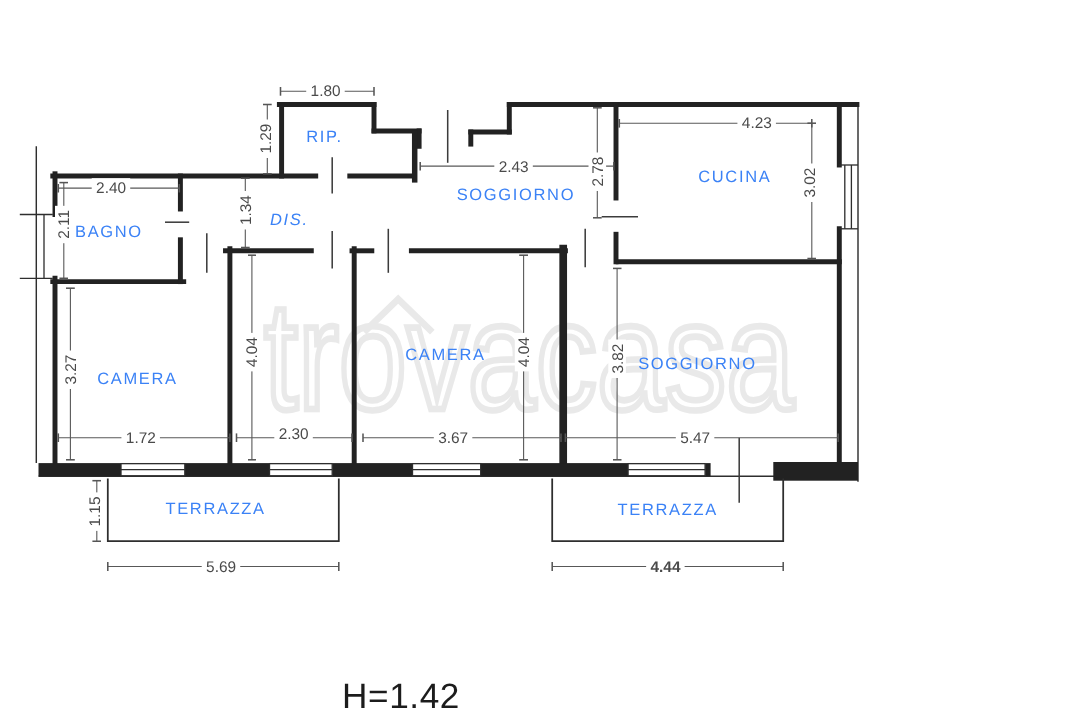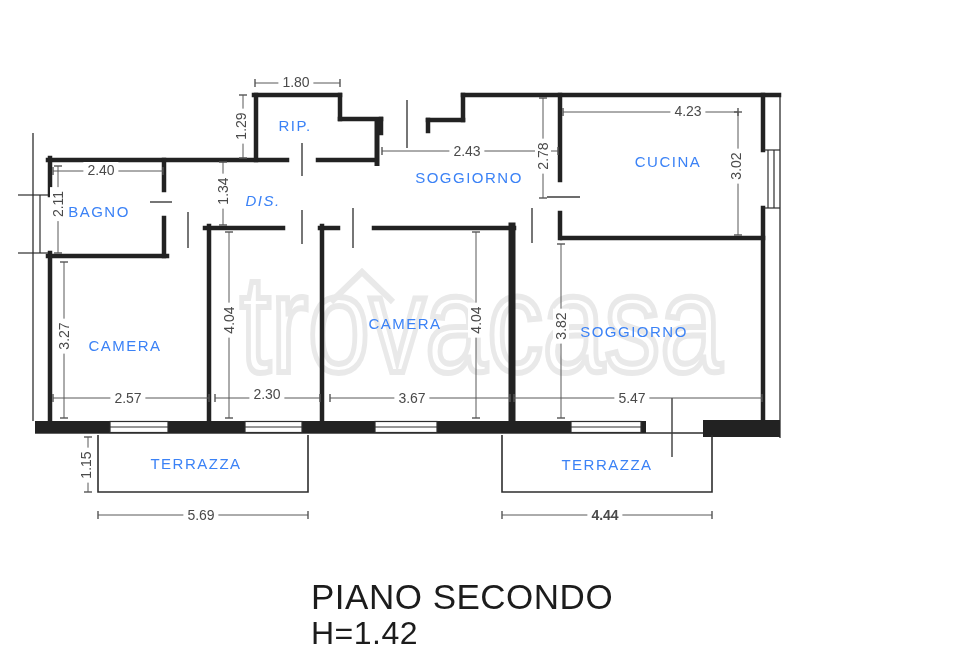--- a/index.html
+++ b/index.html
@@ -167,27 +167,26 @@
   <span class="lbl dim" style="left:296px;top:82px;">1.80</span>
   <span class="lbl dim rot" style="left:241px;top:126px;">1.29</span>
   <span class="lbl dim" style="left:101px;top:170px;">2.40</span>
   <span class="lbl dim rot" style="left:58px;top:204px;">2.11</span>
   <span class="lbl dim rot" style="left:223px;top:191px;">1.34</span>
   <span class="lbl dim" style="left:467px;top:151px;">2.43</span>
   <span class="lbl dim rot" style="left:543px;top:156px;">2.78</span>
   <span class="lbl dim" style="left:648px;top:111px;margin-left:40px;">4.23</span>
   <span class="lbl dim rot" style="left:736px;top:166px;">3.02</span>
   <span class="lbl dim rot" style="left:64px;top:336px;">3.27</span>
-  <span class="lbl dim" style="left:128px;top:398px;">2.57</span>
+  <span class="lbl dim" style="left:128px;top:398px;">1.72</span>
   <span class="lbl dim rot" style="left:229px;top:320px;">4.04</span>
   <span class="lbl dim" style="left:267px;top:394px;">2.30</span>
   <span class="lbl dim" style="left:412px;top:398px;">3.67</span>
   <span class="lbl dim rot" style="left:476px;top:320px;">4.04</span>
   <span class="lbl dim rot" style="left:561px;top:326px;">3.82</span>
   <span class="lbl dim" style="left:632px;top:398px;">5.47</span>
   <span class="lbl dim rot" style="left:86px;top:465px;">1.15</span>
   <span class="lbl dim" style="left:201px;top:515px;">5.69</span>
   <span class="lbl dim" style="left:605px;top:515px;font-weight:bold;">4.44</span>
 
-  <div class="title-line" id="title-1">PIANO SECONDO</div>
   <div class="title-line" id="title-2">H=1.42</div>
 
 </div>
 
 </body></html>

